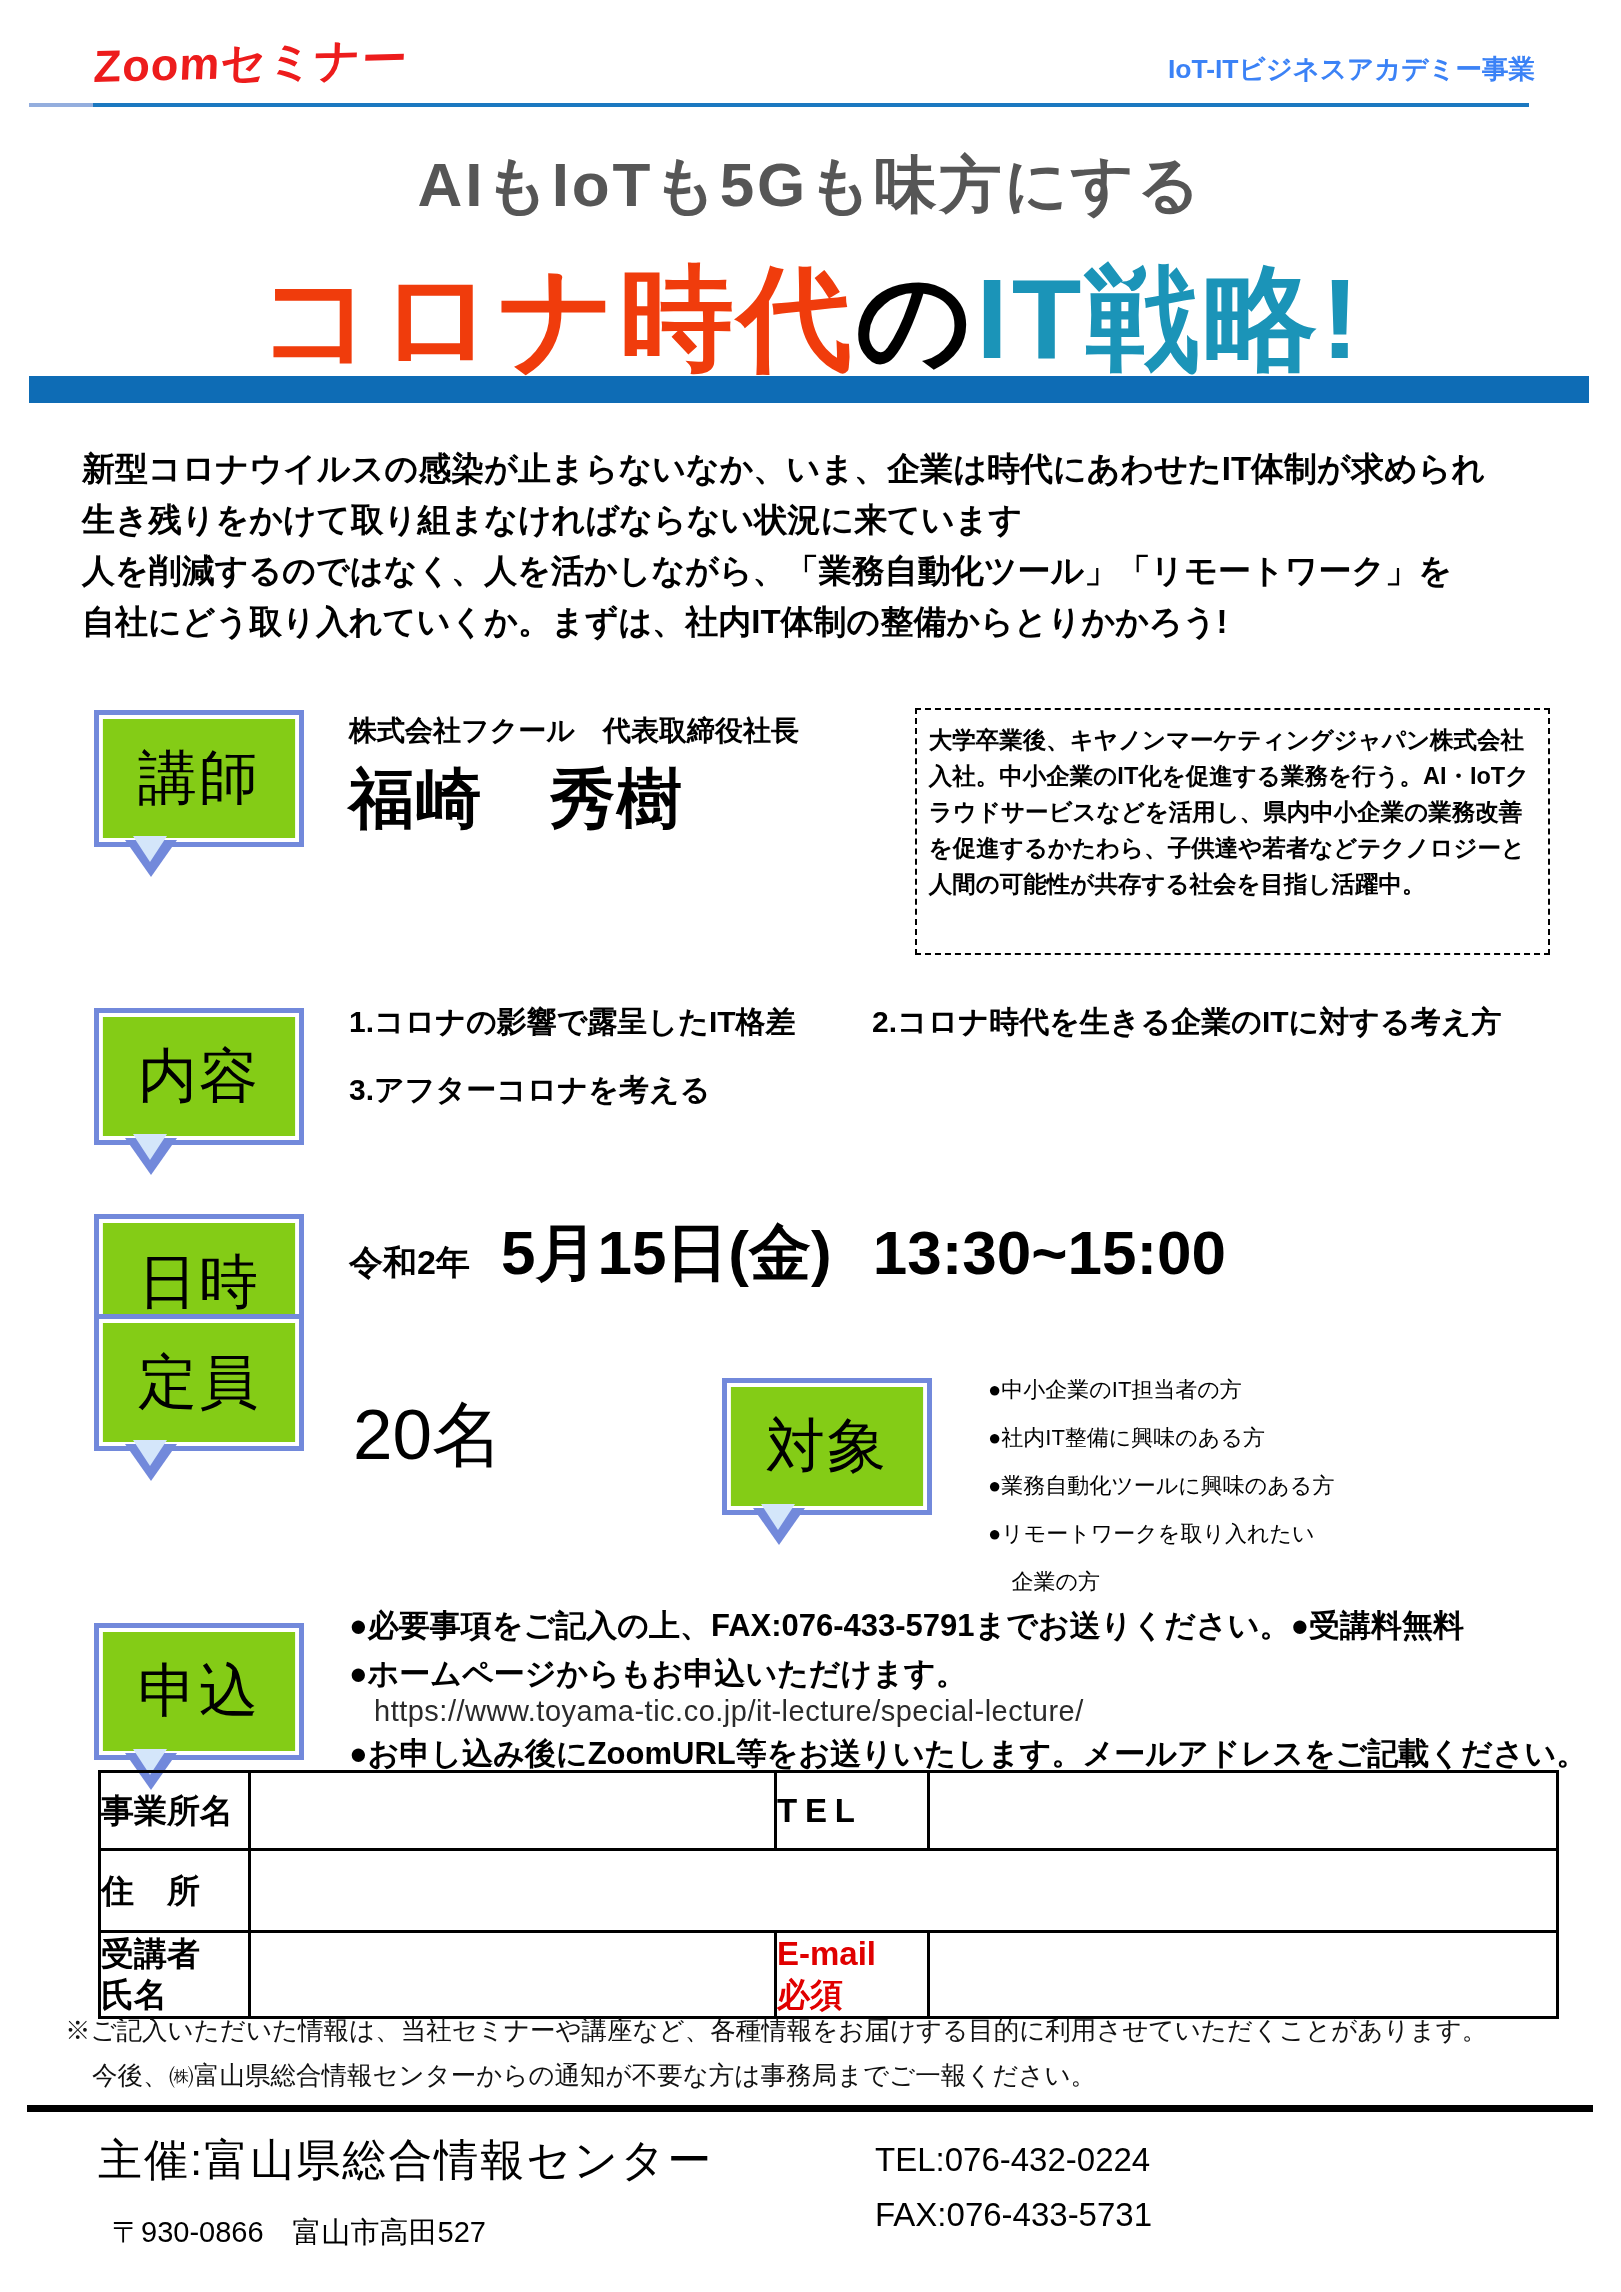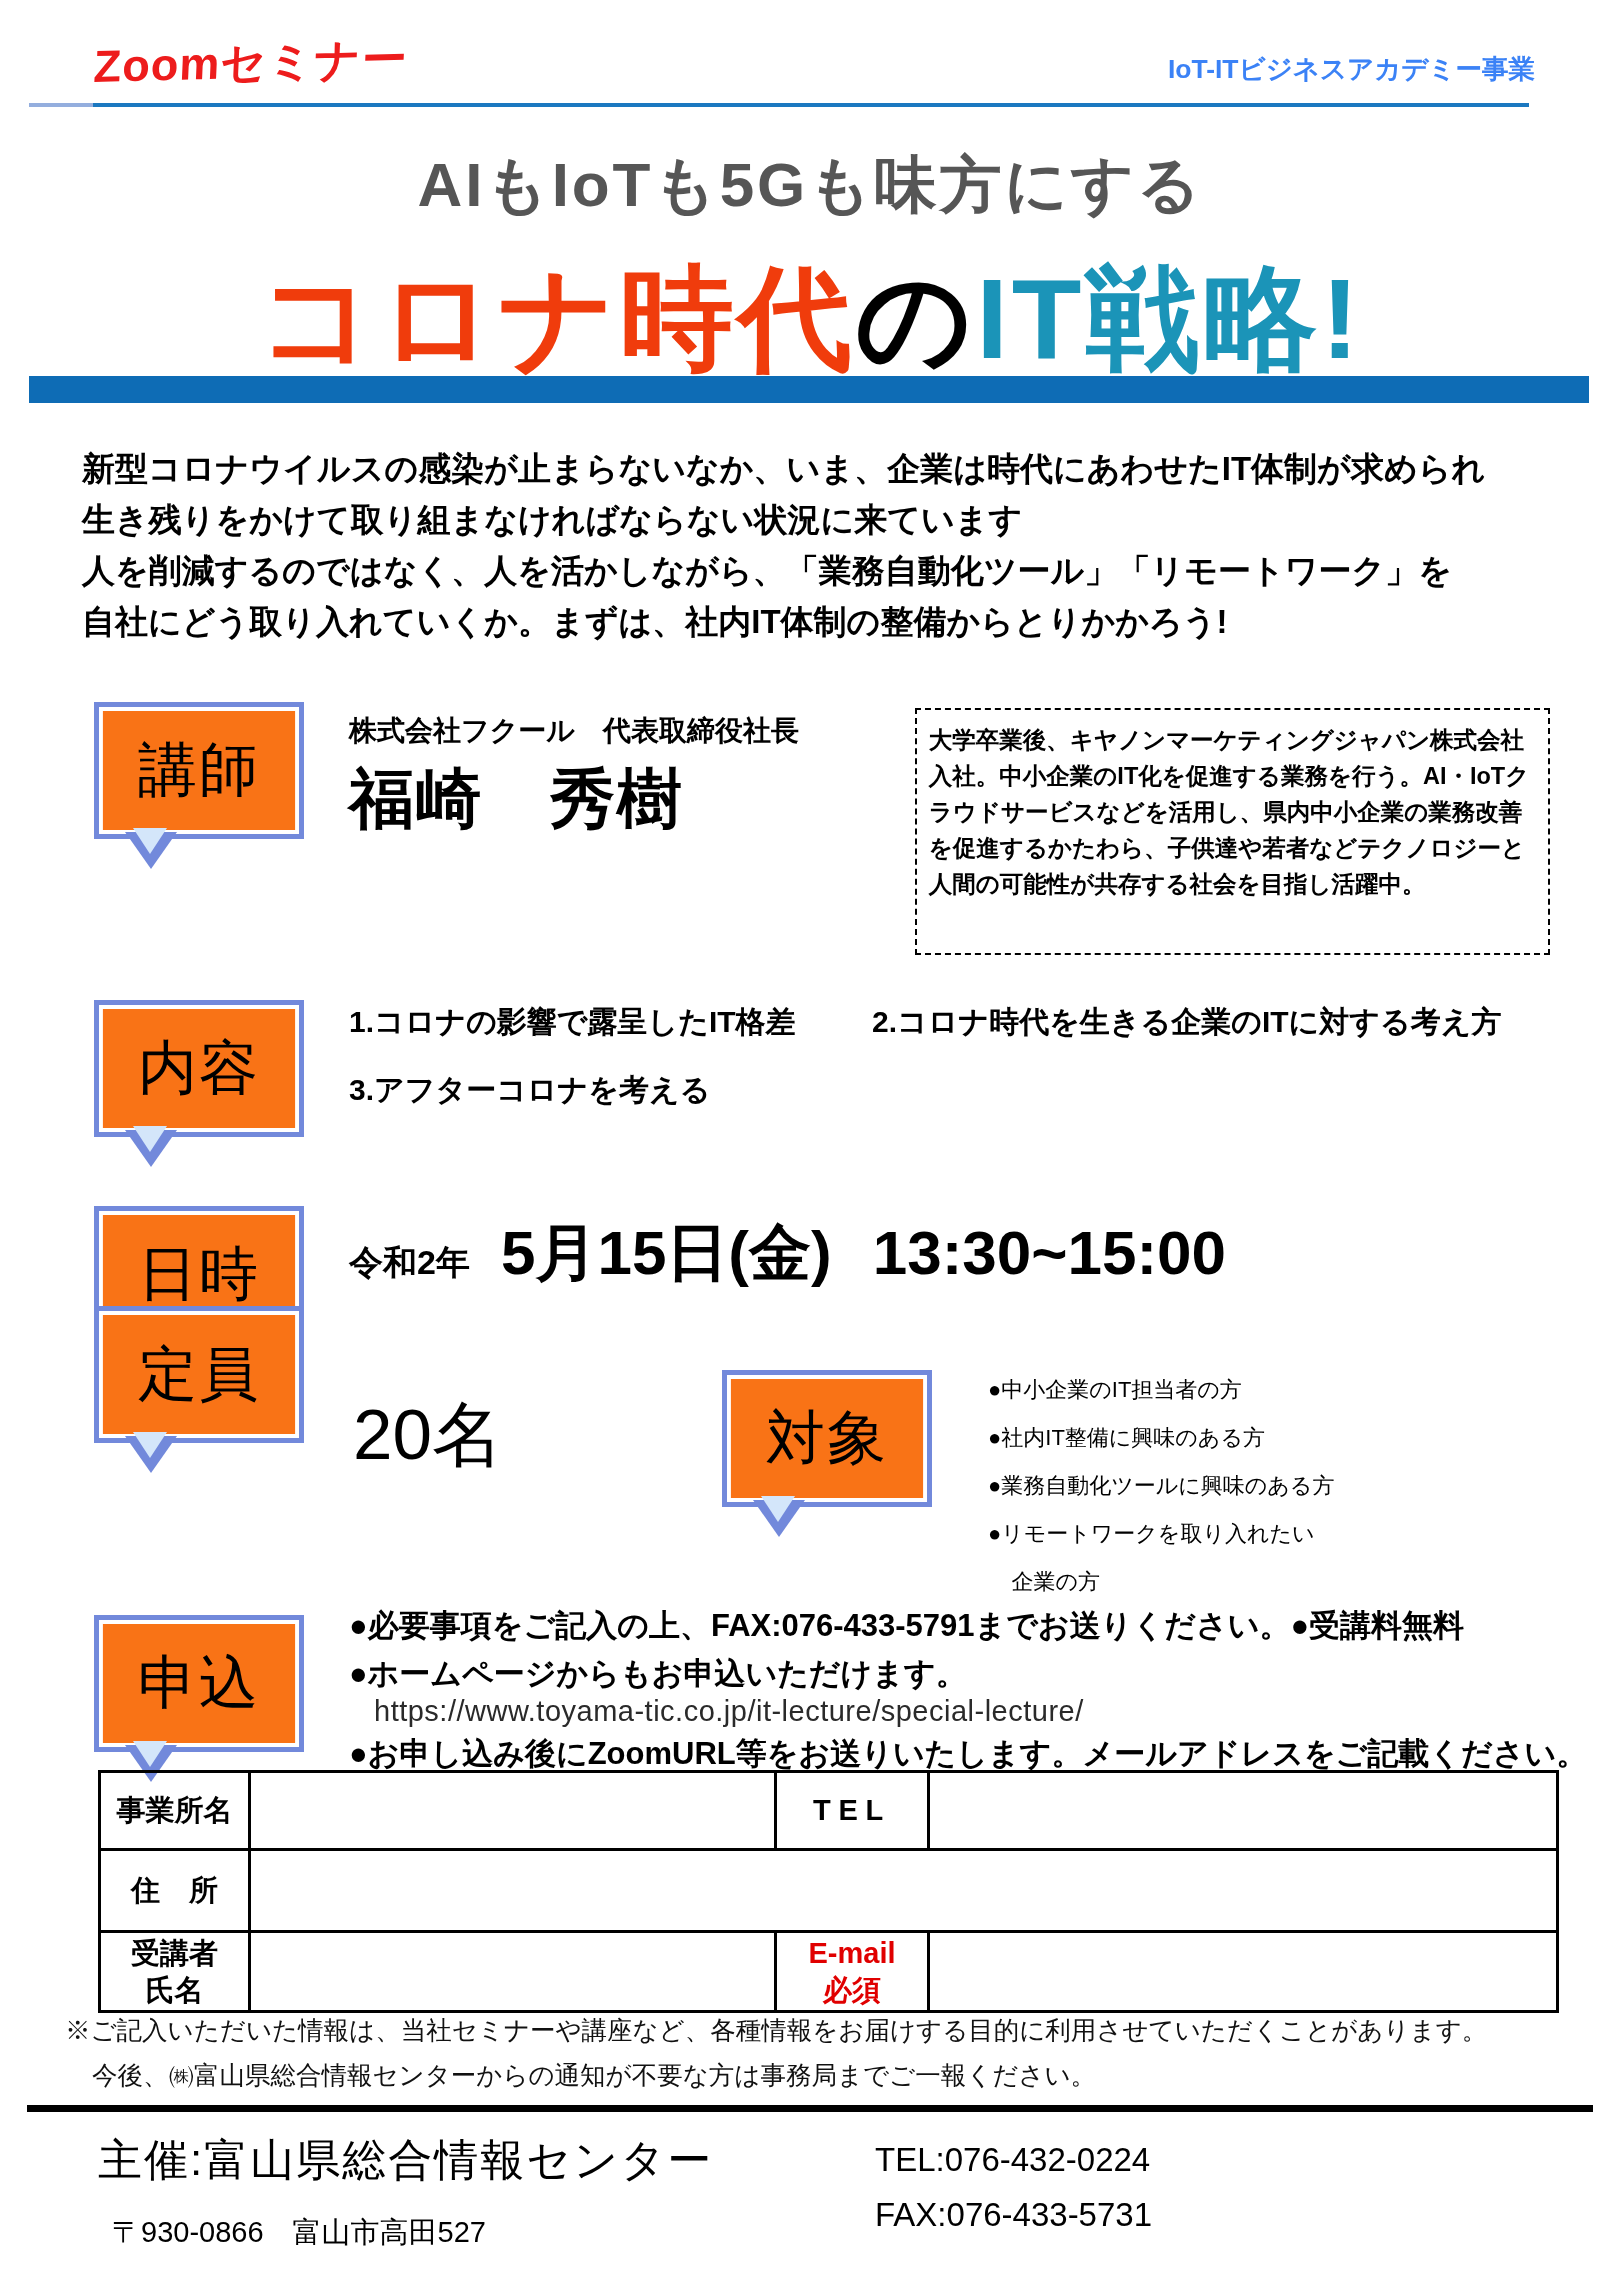--- a/index.html
+++ b/index.html
@@ -35,24 +35,24 @@
     font-size:114px; font-weight:bold; letter-spacing:3.9px; white-space:nowrap; }
   .band { left:29px; top:376px; width:1560px; height:27.4px; background:#0e6cb5; }
 
   
   .intro { left:82px; top:443px; font-size:33px; font-weight:bold; line-height:51px; }
 
   
   .callout {
     position:absolute;
     width:210px; height:137px;
-    background:#f97316;
+    background:#84cc16;
     border:5.9px solid #7289db;
     box-shadow:inset 0 0 0 3.9px #ffffff;
-    display:flex; align-items:center; justify-content:center;
+    display:flex; align-items:center; justify-content:center;margin-top:8px;
   }
   .callout-label { font-size:59px; color:#000; letter-spacing:2px; }
   .tail-outer {
     position:absolute; bottom:-35px; left:25.5px; width:0; height:0;
     border-left:26.5px solid transparent; border-right:26.5px solid transparent;
     border-top:37px solid #7289db;
   }
   .tail-inner {
     position:absolute; bottom:-19.6px; left:34px; width:0; height:0;
     border-left:17.6px solid transparent; border-right:17.6px solid transparent;
@@ -87,21 +87,21 @@
   .apply-url { left:374px; top:1695px; font-size:29px; font-weight:normal; color:#2a2a2a; letter-spacing:0.5px; }
 
   
   .form-table {
     left:98px; top:1770px;
     border-collapse:collapse; table-layout:fixed;
     width:1458px;
   }
   .form-table td { border:3.9px solid #000; }
   .form-table tr { height:78px; }
-  .lbl { text-align:center; font-size:29px; font-weight:bold; line-height:1.25; }
+  .lbl { text-align:left; font-size:33px; font-weight:bold; line-height:1.25; }
   .tel-lbl { letter-spacing:7.8px; }
   .email-lbl { color:#e00000; }
 
   
   .note { font-size:25.5px; color:#111; }
 
   .bottom-rule { left:27.4px; top:2105px; width:1566px; height:6.9px; background:#000; }
 
   
   .organizer { left:98px; top:2131px; font-size:44px; letter-spacing:2px; }

